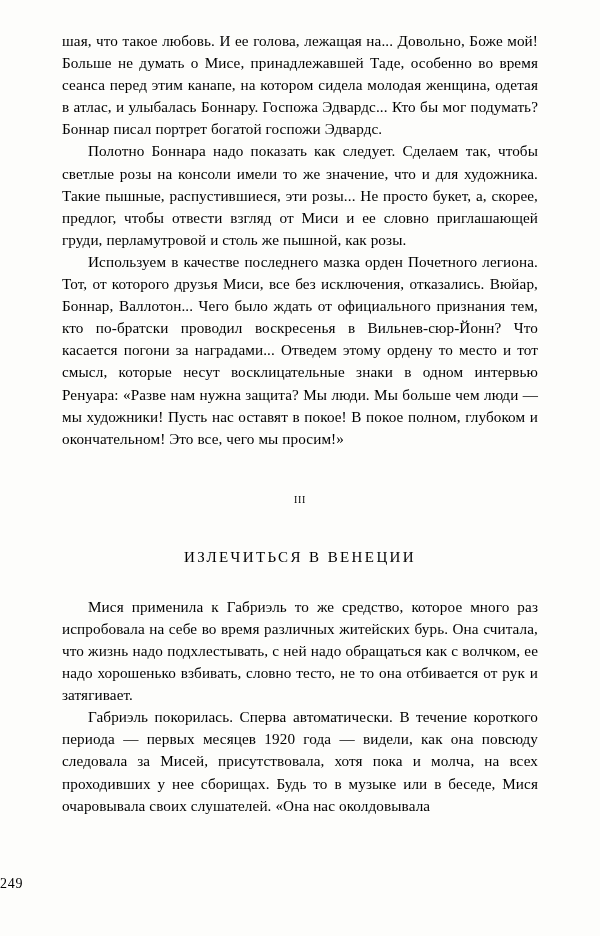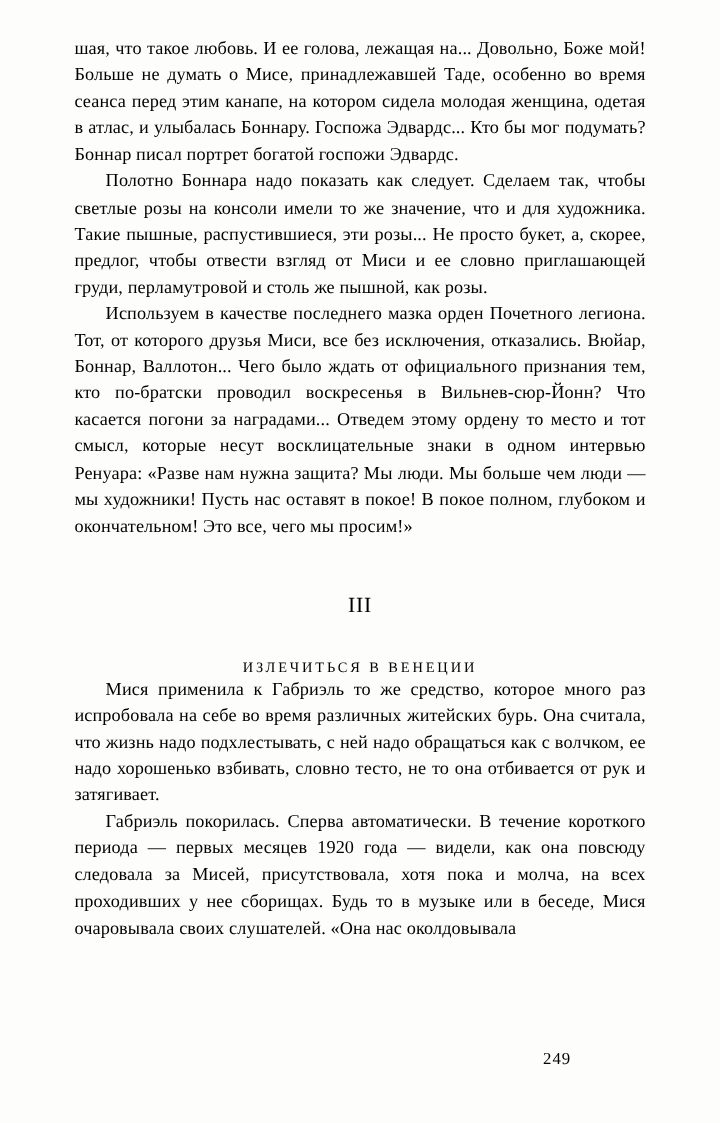--- a/index.html
+++ b/index.html
@@ -39,38 +39,39 @@
     letter-spacing: 0.1px;
   }
   p.para.indent {
     text-indent: 26px;
   }
   .chapter-block {
     margin-top: 44px;
     text-align: center;
   }
   .chapter-number {
-    font-size: 18px;
+    font-size: 10px;
     letter-spacing: 0.6px;
-    margin-bottom: 34px;
+    margin-bottom: 44px;
     font-family: Liberation Serif, serif;
   }
   .chapter-title {
-    font-size: 12px;
+    font-size: 15px;
     letter-spacing: 2.4px;
+    margin-bottom: 30px;
   }
   .after-chapter {
     margin-top: 0;
   }
   .page-number {
     position: absolute;
     left: 0;
     top: 876px;
     width: 476px;
-    text-align: right;
+    text-align: left;
     font-size: 14px;
     letter-spacing: 0.8px;
   }
 </style>
 </head>
 <body>
 
 <div class="page">
   <div class="text-column">
 

